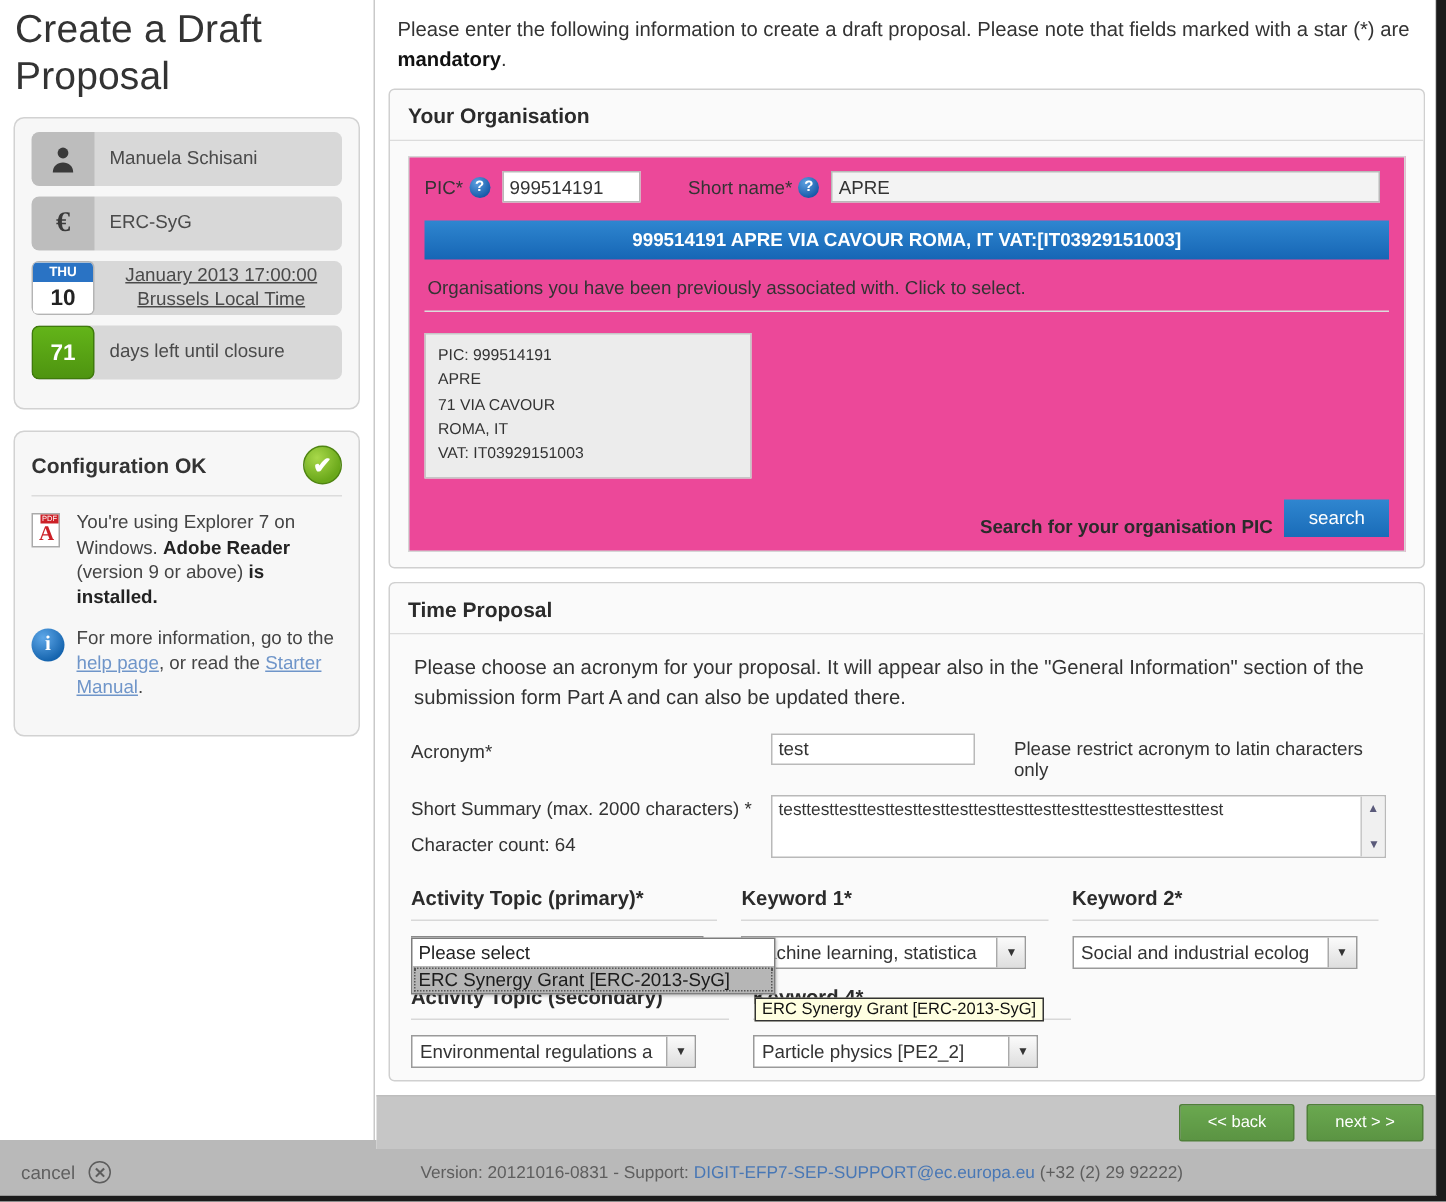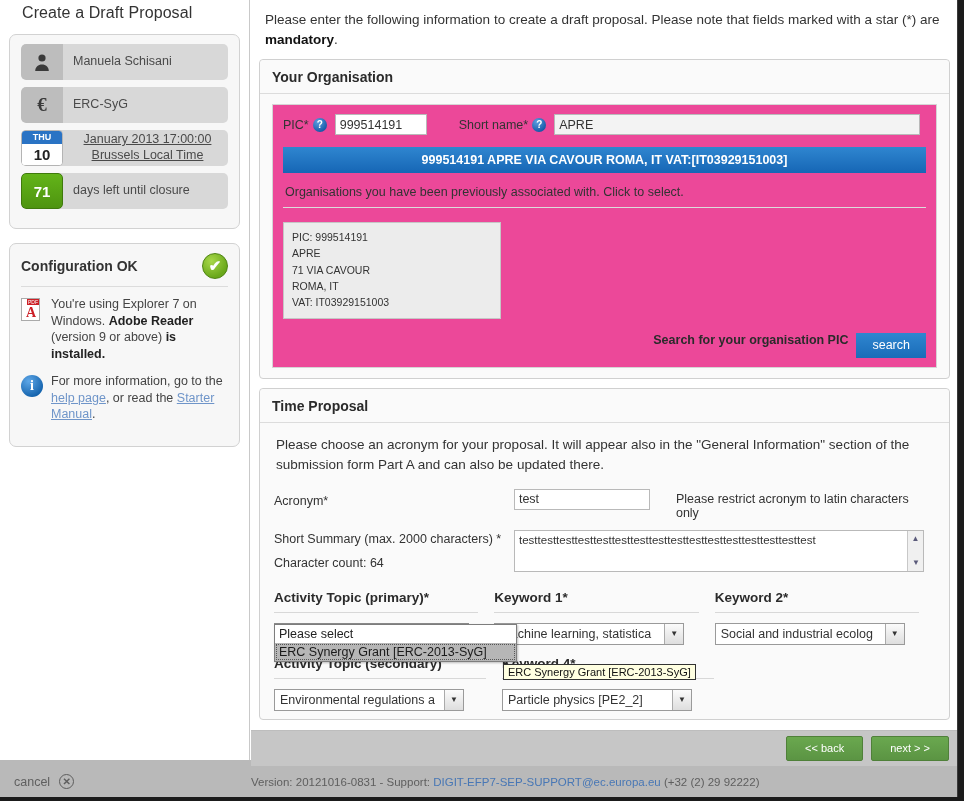--- a/index.html
+++ b/index.html
@@ -18,21 +18,21 @@
     overflow:hidden;
   }
 
   
   .sidebar {
     position:absolute; left:0; top:0; width:250px; height:760px;
     background:#ffffff;
     border-right:1px solid #c9c9c9;
   }
   .page-title {
-    font-size:16px; color:#333; padding:4px 0 8px 22px; letter-spacing:0.1px;
+    font-size:26px; color:#333; padding:4px 0 8px 10px; letter-spacing:0.1px;
   }
   .panel {
     margin:4px 9px 0 9px;
     border:1px solid #d2d2d2;
     border-radius:7px;
     background:#f7f7f7;
     padding:9px 11px 12px 11px;
   }
   .panel-title {
     font-size:14px; font-weight:bold; color:#333;
@@ -119,21 +119,21 @@
     background:linear-gradient(#2f86d0,#1666b5);
     color:#fff; font-size:12.5px; font-weight:bold; text-align:center;
     padding:6px 8px; margin-top:12px;
   }
   .sub-note { font-size:12.5px; color:#333; padding:12px 2px 8px 2px; border-bottom:1px solid #dcdcdc; }
   .org-box {
     margin-top:14px; width:218px;
     border:1px solid #c6c6c6; background:#ececec;
     font-size:10.5px; color:#333; line-height:1.55; padding:6px 8px 8px 8px;
   }
-  .search-row { display:flex; align-items:flex-start; justify-content:flex-end; margin-top:14px; }
+  .search-row { display:flex; align-items:flex-end; justify-content:flex-end; margin-top:14px; }
   .search-lbl { font-size:12.5px; font-weight:bold; color:#2b2b2b; margin-right:8px; }
   .btn-search {
     background:linear-gradient(#2f86d0,#1a6cb8); border:none; color:#fff;
     font-size:12.5px; font-family:"Liberation Sans", sans-serif;
     padding:5px 16px 6px 16px; cursor:pointer;
   }
   .prop-note { font-size:13.5px; color:#333; line-height:1.45; padding:2px 2px 14px 2px; }
   .prop-grid { display:flex; align-items:flex-start; margin-bottom:10px; }
   .pg-lbl { width:240px; font-size:12.5px; color:#333; line-height:1.5; }
   .pg-right { font-size:12.5px; color:#333; margin-left:26px; padding-top:3px; }
@@ -199,21 +199,21 @@
     position:absolute; left:0; top:766px; width:958px; height:31px;
     background:#b9b9b9; display:flex; align-items:center;
   }
   .cancel-wrap { display:flex; align-items:center; width:251px; padding-left:14px; gap:9px; }
   .cancel-lbl { font-size:12.5px; color:#606060; }
   .x-ic {
     width:15px; height:15px; border-radius:50%; border:1.5px solid #5d5d5d;
     color:#5d5d5d; font-size:10px; font-weight:bold;
     display:flex; align-items:center; justify-content:center;
   }
-  .ver { flex:1; text-align:left; font-size:11.5px; color:#5e5e5e; padding-right:140px; }
+  .ver { flex:1; text-align:center; font-size:11.5px; color:#5e5e5e; padding-right:140px; }
   .ver a { color:#4877b5; text-decoration:none; }
   .leftbg { position:absolute; left:0; top:760px; width:251px; height:6px; background:#b9b9b9; }
 </style>
 </head>
 <body>
 
 <div class="page">
 
   <div class="sidebar">
     <div class="page-title">Create a Draft Proposal</div>

